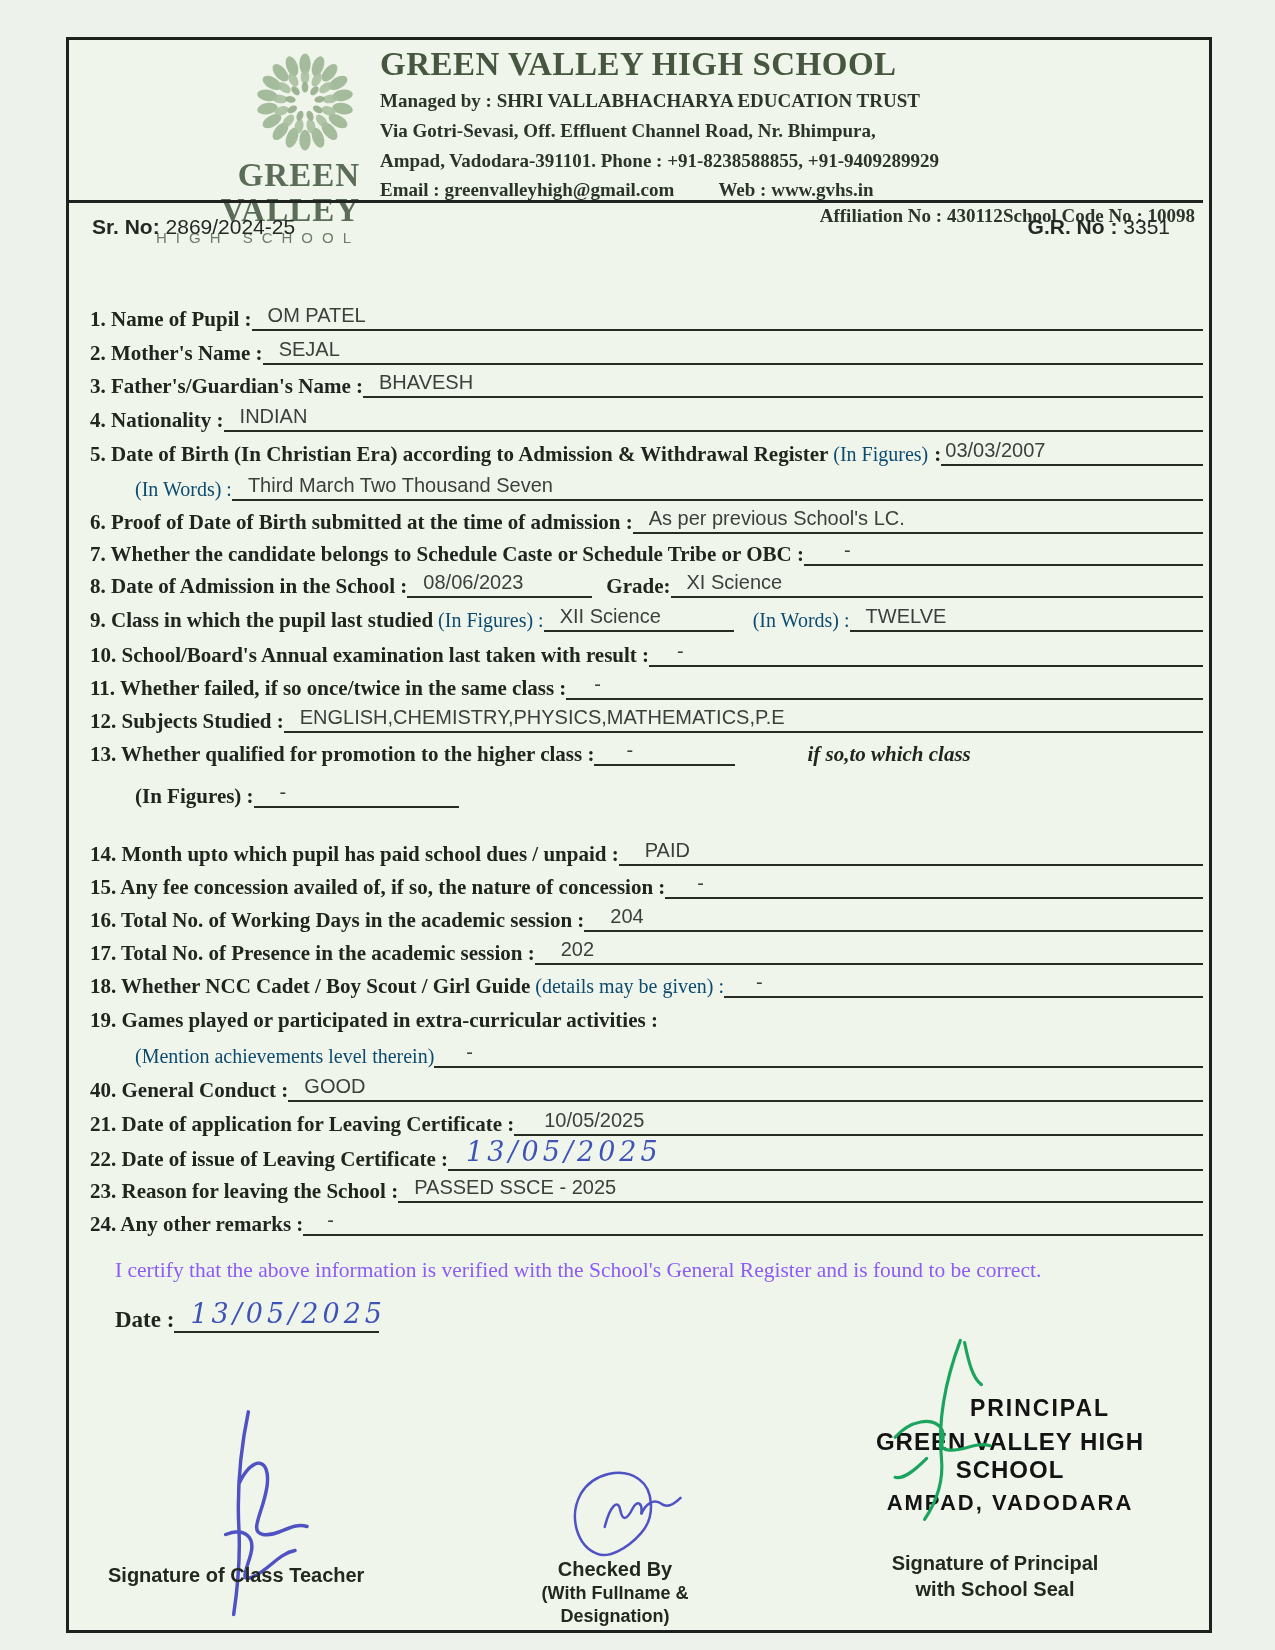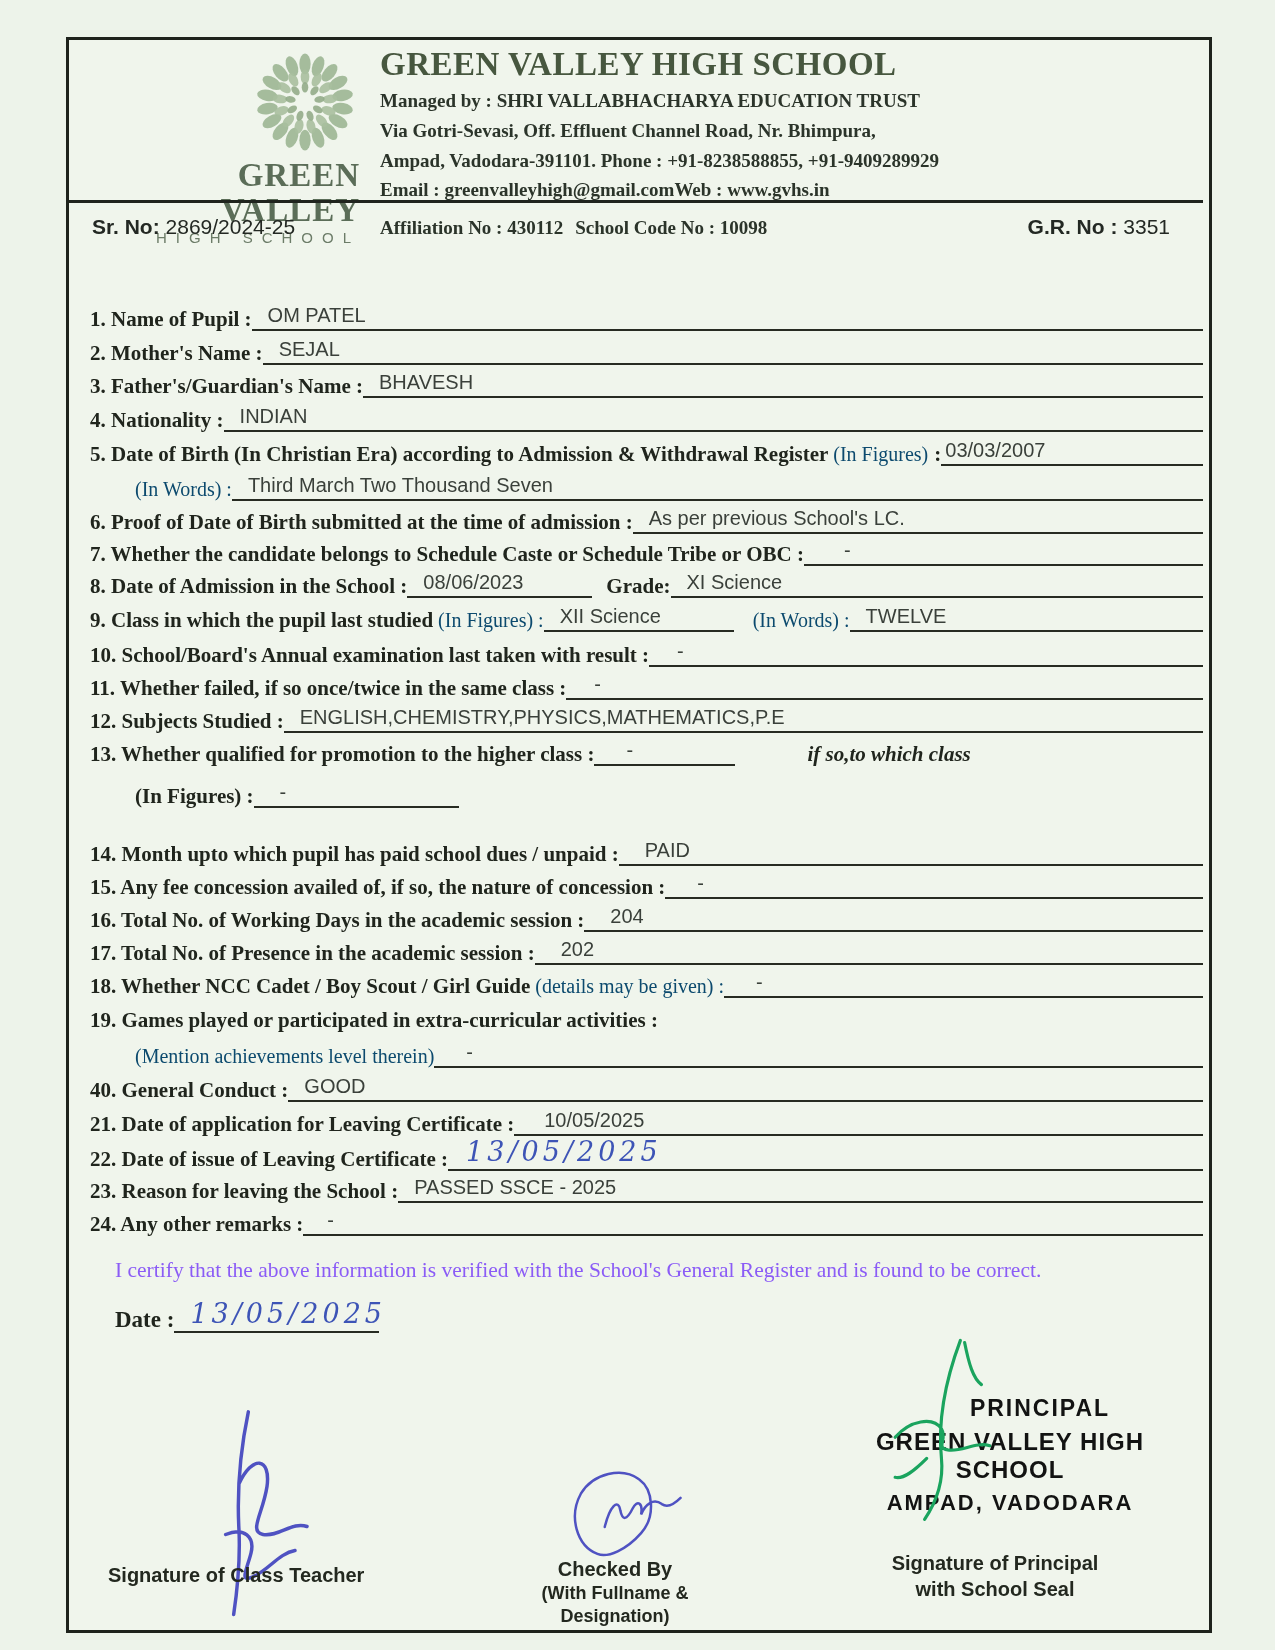--- a/index.html
+++ b/index.html
@@ -7,22 +7,22 @@
   .page{position:relative;width:1275px;height:1650px;background:#edf3ea;overflow:hidden;}
   .frame{position:absolute;left:66px;top:37px;width:1140px;height:1590px;border:3px solid #1e221c;background:#f0f5ec;}
 
   
   .logo{position:absolute;left:95px;top:50px;width:265px;text-align:right;}
   .logo-word{font-family:"Liberation Serif",serif;font-weight:bold;font-size:33px;letter-spacing:1px;color:#5b6d58;line-height:1.05;}
   .logo-sub{font-family:"Liberation Sans",sans-serif;font-size:15px;letter-spacing:9px;color:#6c7c68;margin-top:2px;}
   .hdr{position:absolute;left:380px;top:46px;right:80px;}
   .hdr-name{font-weight:bold;font-size:33px;color:#47573f;letter-spacing:.5px;}
   .hdr-line{font-weight:bold;font-size:19px;color:#2b342a;margin-top:6px;line-height:1.25;}
-  .hdr-contact{display:flex;}
-  .hdr-aff{display:flex;justify-content:flex-start;margin-top:14px;gap:12px;}
+  .hdr-contact{display:flex;gap:44px;}
+  .hdr-aff{display:flex;justify-content:flex-end;margin-top:2px;}
   .hdr-sep{position:absolute;left:69px;top:200px;width:1134px;height:3px;background:#20241e;}
 
   
   .srno{position:absolute;left:92px;top:215px;font-family:"Liberation Sans",sans-serif;font-size:21px;color:#232823;}
   .srno b{font-weight:bold;}
   .doc-title{position:absolute;left:0;top:207px;width:1275px;text-align:center;}
   .doc-title span{display:inline-block;font-weight:bold;font-size:30px;color:#1d211b;border-bottom:3px solid #20241e;padding:0 8px 2px 8px;letter-spacing:.5px;}
   .grno{position:absolute;right:105px;top:215px;font-family:"Liberation Sans",sans-serif;font-size:21px;color:#232823;}
   .grno b{font-weight:bold;margin-left:44px;}
 

